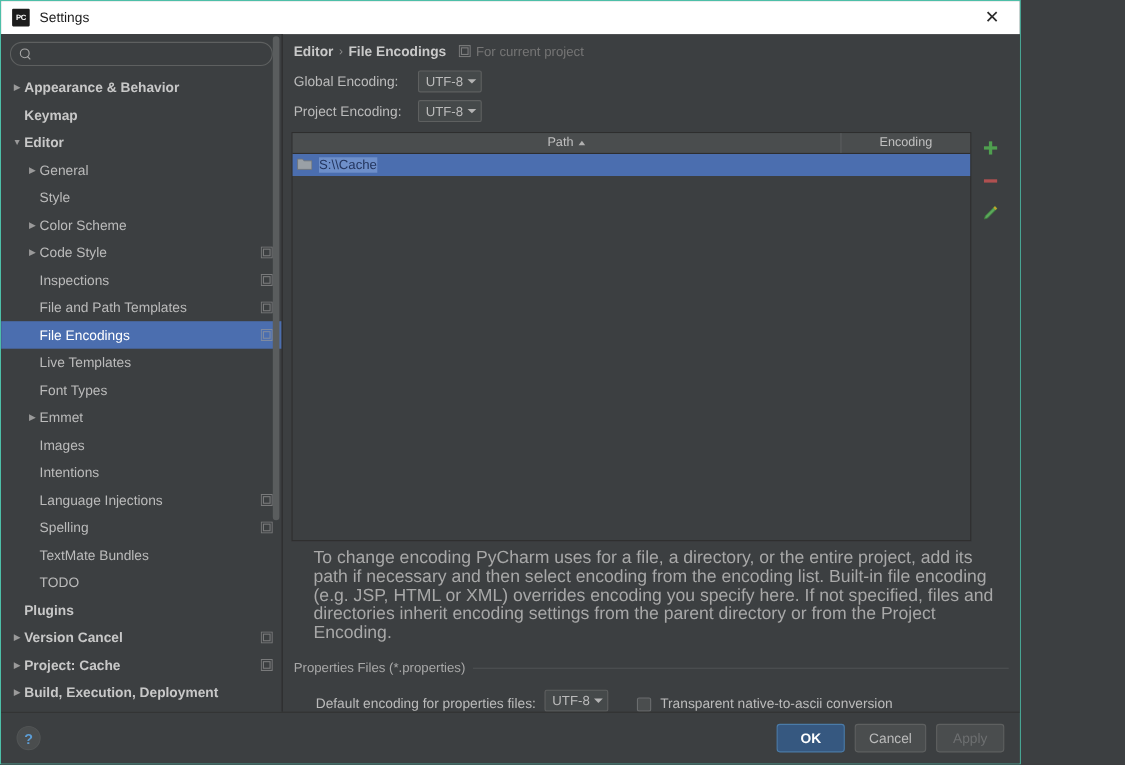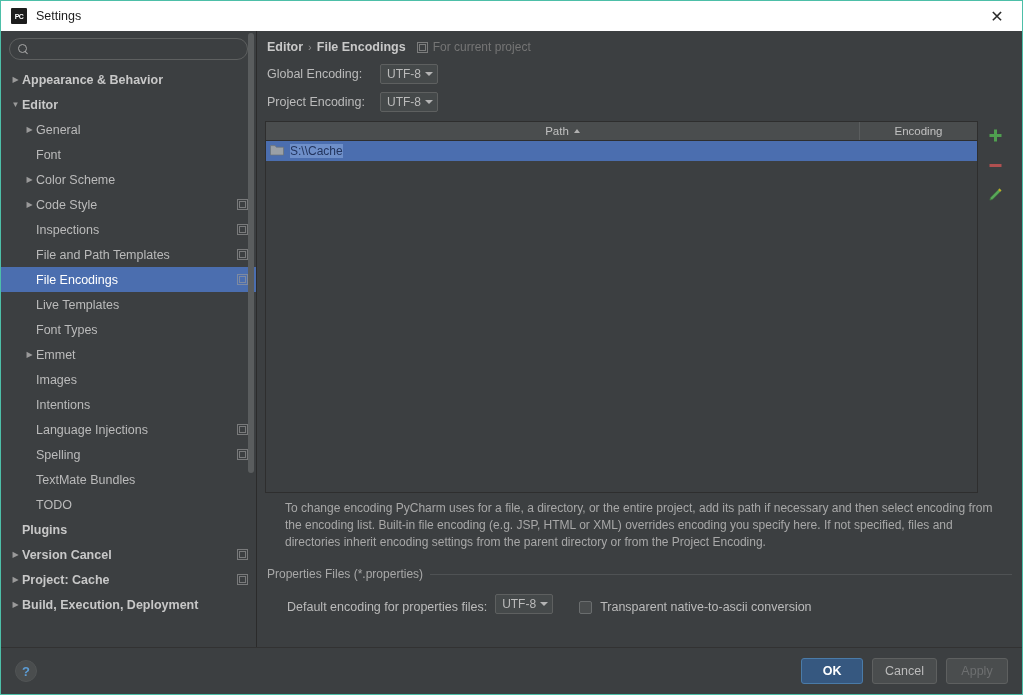--- a/index.html
+++ b/index.html
@@ -9,21 +9,21 @@
     height: 695px;
     overflow: hidden;
     font-family: "Liberation Sans", sans-serif;
     font-size: 12px;
     background: #3c3f41;
     color: #bbbbbb;
     -webkit-font-smoothing: antialiased;
   }
 
   .window {
-    width: 1023px;
+    width: 928px;
     height: 695px;
     position: relative;
     border: 1px solid #4dbfa8;
     background: #3c3f41;
     display: flex;
     flex-direction: column;
   }
 
   
   .titlebar {
@@ -348,21 +348,21 @@
     display: flex;
     align-items: center;
     justify-content: center;
     cursor: pointer;
   }
 
   
   .desc {
     margin-top: 7px;
     padding: 0 6px 0 20px;
-    font-size: 12px;
+    font-size: 16px;
     line-height: 17px;
     color: #a8a8a8;
   }
 
   
   .props-section {
     margin-top: 16px;
   }
   .props-title-row {
     display: flex;
@@ -477,30 +477,34 @@
           <span class="mag"></span>
           <input type="text" value="" placeholder="" style="">
         </div>
       </div>
       <div class="tree" id="tree">
           <div class="tree-row indent-0 bold">
             <span class="arrow">▶</span>
             <span class="label">Appearance &amp; Behavior</span>
           </div>
           <div class="tree-row indent-0 bold">
+            <span class="arrow empty">▶</span>
+            <span class="label">Keymap</span>
+          </div>
+          <div class="tree-row indent-0 bold">
             <span class="arrow">▼</span>
             <span class="label">Editor</span>
           </div>
           <div class="tree-row indent-1">
             <span class="arrow">▶</span>
             <span class="label">General</span>
           </div>
           <div class="tree-row indent-1">
             <span class="arrow empty">▶</span>
-            <span class="label">Font</span>
+            <span class="label">Style</span>
           </div>
           <div class="tree-row indent-1">
             <span class="arrow">▶</span>
             <span class="label">Color Scheme</span>
           </div>
           <div class="tree-row indent-1">
             <span class="arrow">▶</span>
             <span class="label">Code Style</span>
             <span class="badge">
               <svg width="11" height="11" viewBox="0 0 11 11">

